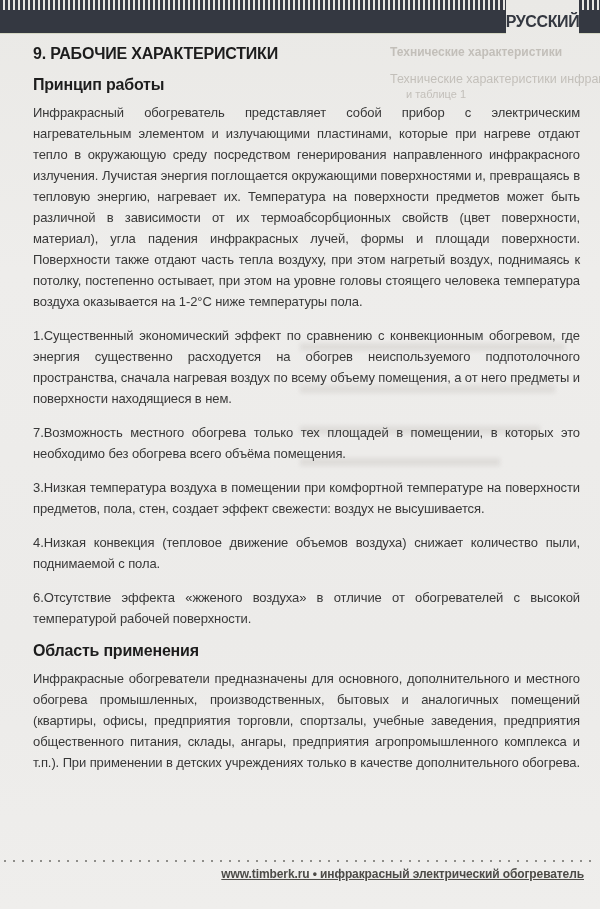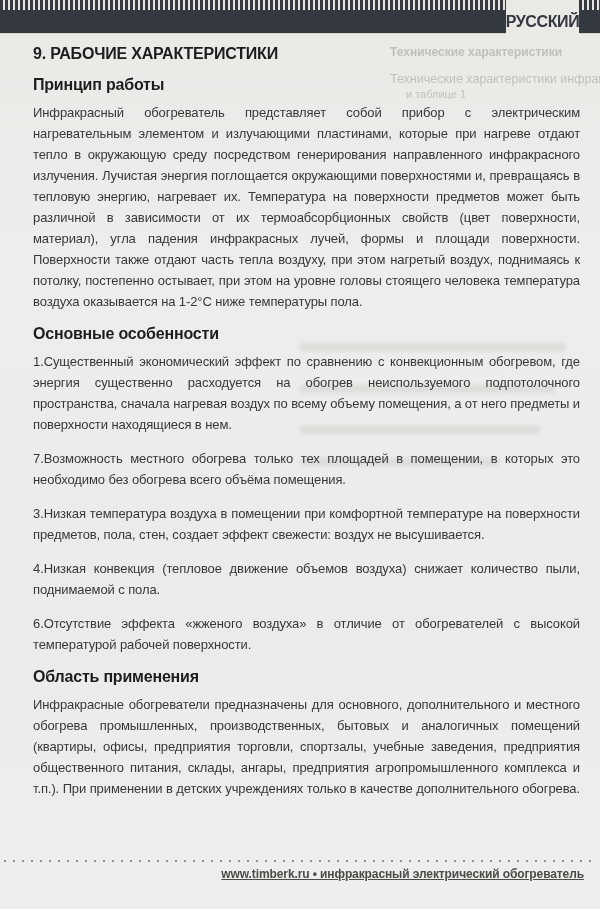--- a/index.html
+++ b/index.html
@@ -142,21 +142,20 @@
   <div class="smudge smudge-2"></div>
   <div class="smudge smudge-3"></div>
   <div class="smudge smudge-4"></div>
 
   <div class="content">
     <h1>9. РАБОЧИЕ ХАРАКТЕРИСТИКИ</h1>
 
     <h2>Принцип работы</h2>
     <p>Инфракрасный обогреватель представляет собой прибор с электрическим нагревательным элементом и излучающими пластинами, которые при нагреве отдают тепло в окружающую среду посредством генерирования направленного инфракрасного излучения. Лучистая энергия  поглощается окружающими поверхностями  и, превращаясь в тепловую энергию, нагревает их. Температура на поверхности  предметов может быть различной в зависимости от их термоабсорбционных свойств (цвет поверхности, материал), угла падения инфракрасных лучей, формы и площади поверхности.  Поверхности  также отдают часть тепла воздуху, при этом нагретый воздух, поднимаясь к потолку, постепенно остывает, при этом на уровне головы стоящего человека температура воздуха оказывается на 1-2°С ниже температуры пола.</p>
 
-    <h2>Основные особенности</h2>
     <p>1.Существенный экономический эффект  по сравнению с конвекционным обогревом, где энергия существенно расходуется на обогрев неиспользуемого подпотолочного пространства, сначала нагревая воздух по всему объему помещения, а от него предметы и поверхности находящиеся в нем.</p>
     <p>7.Возможность местного обогрева только тех площадей в помещении, в которых это необходимо без обогрева всего объёма помещения.</p>
     <p>3.Низкая температура воздуха в помещении при комфортной температуре на поверхности предметов, пола, стен, создает эффект свежести: воздух не высушивается.</p>
     <p>4.Низкая конвекция (тепловое движение объемов воздуха)  снижает количество пыли, поднимаемой с пола.</p>
     <p>6.Отсутствие эффекта «жженого воздуха» в отличие от обогревателей с высокой температурой рабочей поверхности.</p>
 
     <h2>Область применения</h2>
     <p>Инфракрасные обогреватели предназначены для основного, дополнительного и местного обогрева промышленных, производственных, бытовых и аналогичных помещений (квартиры, офисы, предприятия торговли, спортзалы, учебные заведения, предприятия общественного питания, склады, ангары, предприятия агропромышленного комплекса и т.п.). При применении в детских учреждениях  только в качестве дополнительного обогрева.</p>
   </div>
 

